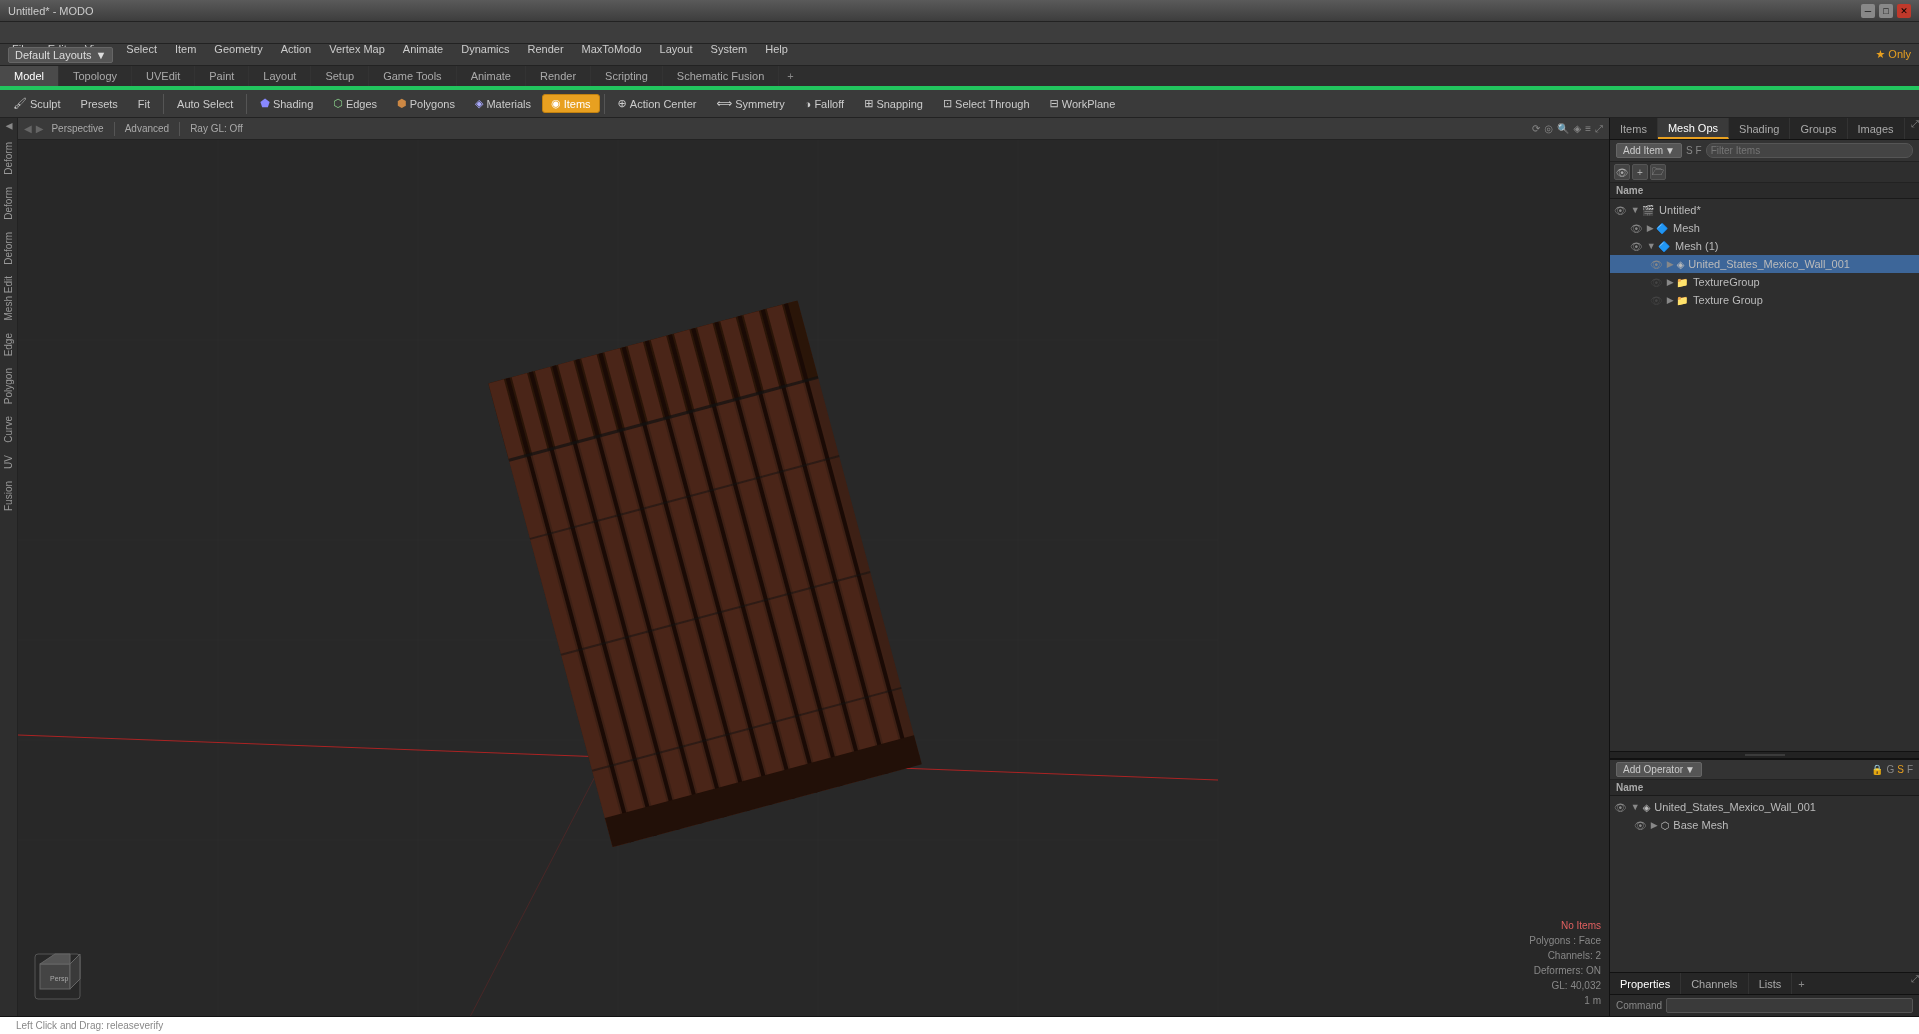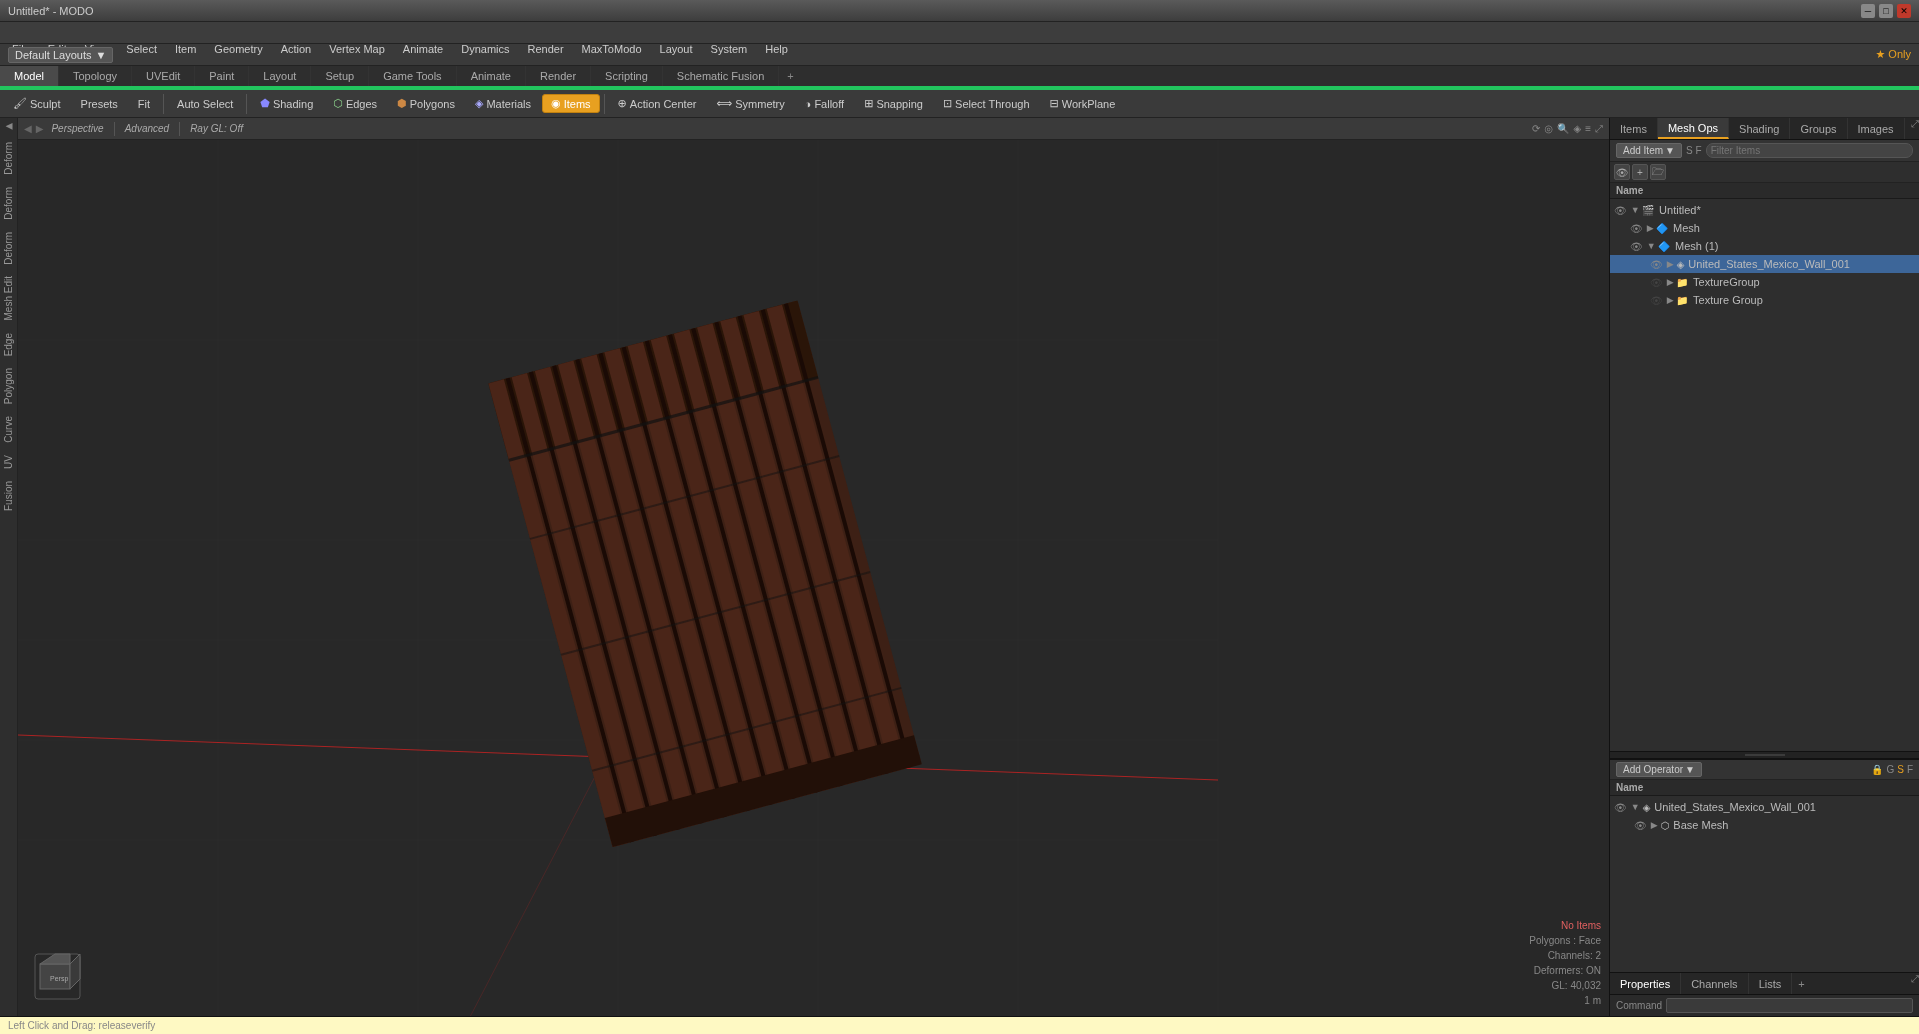--- a/index.html
+++ b/index.html
@@ -150,21 +150,20 @@
       padding: 0 6px;
       gap: 4px;
       border-bottom: 1px solid #222;
       font-size: 10px;
     }
     .vp-tb-item {
       color: #aaa;
       cursor: pointer;
       padding: 1px 4px;
       border-radius: 2px;
-      font-style: italic;
     }
     .vp-tb-sep { width: 1px; background: #555; height: 14px; margin: 0 2px; }
     .vp-icons { margin-left: auto; display: flex; gap: 4px; align-items: center; }
 
     
     #viewport-canvas {
       width: 100%;
       height: calc(100% - 22px);
       position: relative;
       overflow: hidden;
@@ -191,25 +190,25 @@
     #navcube {
       position: absolute;
       bottom: 12px;
       left: 12px;
       width: 55px;
       height: 55px;
     }
 
     
     #statusbar {
-      background: #fef9c3;
+      background: #ffffff;
       height: 18px;
       display: flex;
       align-items: center;
-      padding: 0 8px;
+      padding: 0 16px;
       border-top: 1px solid #111;
       font-size: 10px;
       color: #888;
     }
 
     
     #right-panel {
       width: 310px;
       background: #2e2e2e;
       border-left: 1px solid #111;

